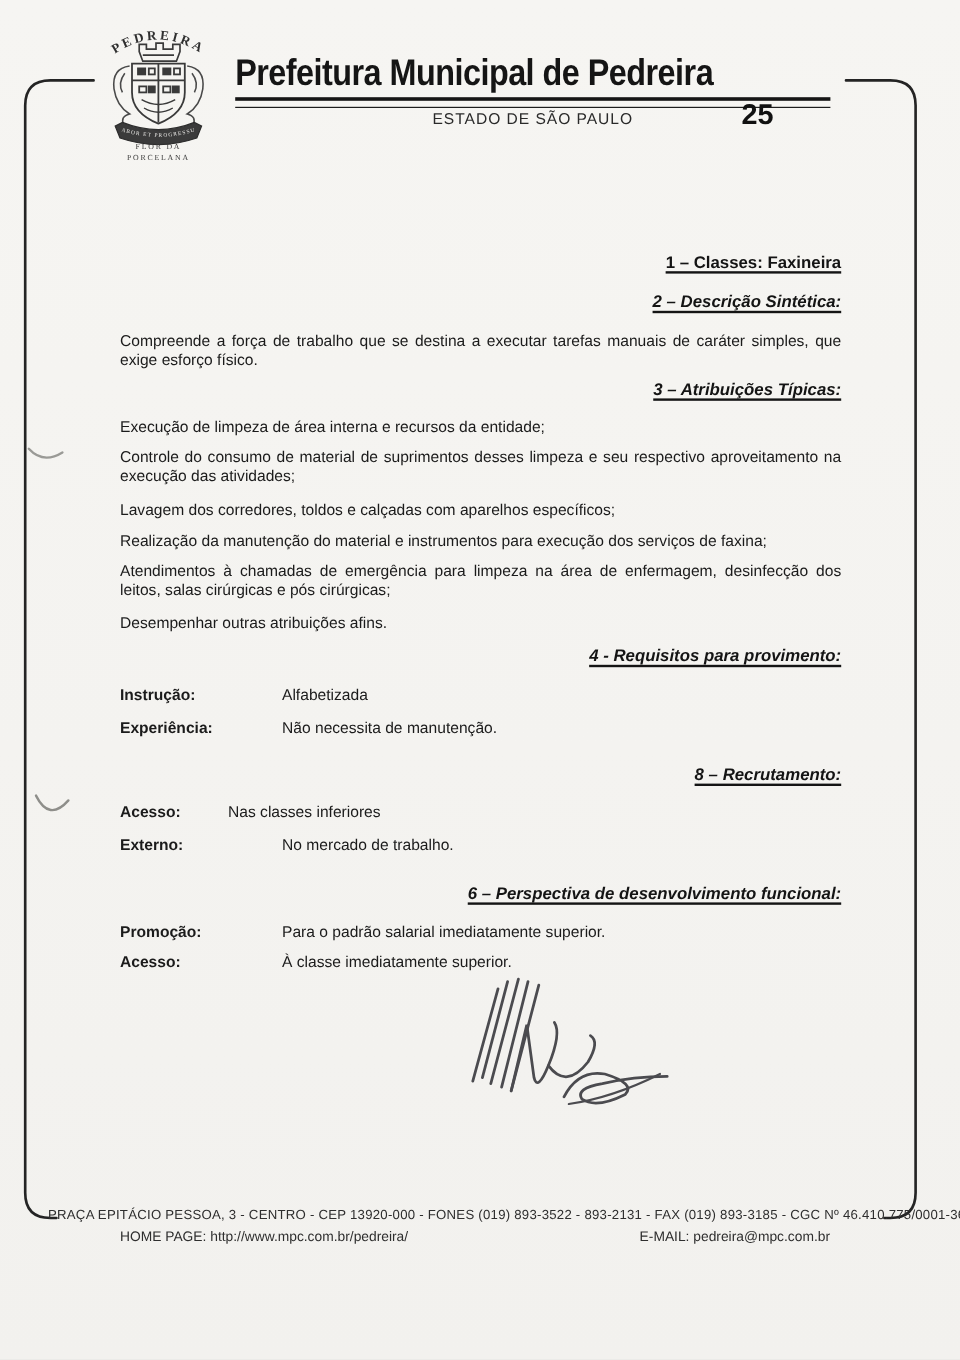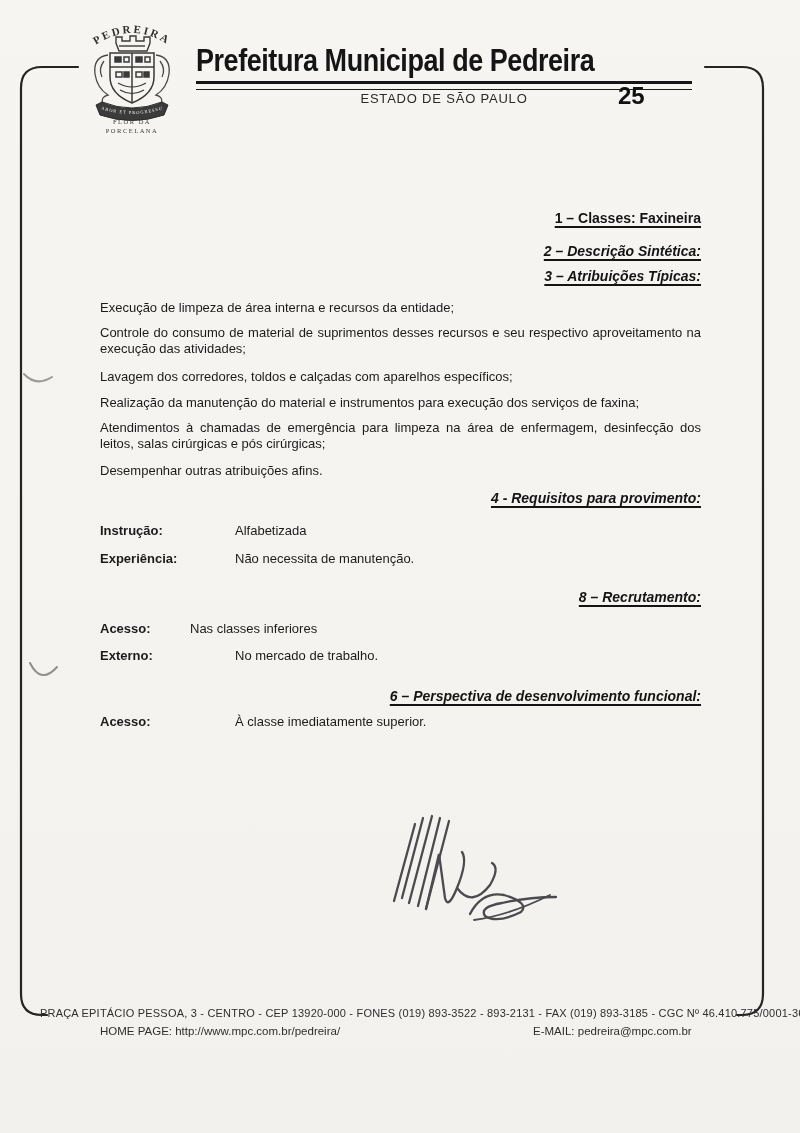--- a/index.html
+++ b/index.html
@@ -108,24 +108,25 @@
   <div class="hdr-title">Prefeitura Municipal de Pedreira</div>
   <div class="title-rule"></div>
   <div class="hdr-subtitle">ESTADO DE SÃO PAULO</div>
   <div class="page-number">25</div>
 
   <div class="body">
 
     <h2 style="margin-top:5px"><span>1 – Classes:  Faxineira</span></h2>
 
     <h2 class="it" style="margin-top:16px"><span>2 – Descrição Sintética:</span></h2>
+    <p class="just" style="margin-top:16px">Compreende a força de trabalho que se destina a executar tarefas manuais de caráter simples, que exige esforço físico.</p>
 
     <h2 class="it" style="margin-top:8px"><span>3 – Atribuições Típicas:</span></h2>
     <p style="margin-top:15px">Execução de limpeza de área interna e recursos da entidade;</p>
-    <p class="just" style="margin-top:9px">Controle do consumo de material de suprimentos desses recursos e seu respectivo aproveitamento na execução das atividades;</p>
+    <p class="just" style="margin-top:9px">Controle do consumo de material de suprimentos desses limpeza e seu respectivo aproveitamento na execução das atividades;</p>
     <p style="margin-top:12px">Lavagem dos corredores, toldos e calçadas com aparelhos específicos;</p>
     <p style="margin-top:10px">Realização da manutenção do material e instrumentos para execução dos serviços de faxina;</p>
     <p class="just" style="margin-top:9px">Atendimentos à chamadas de emergência para limpeza na área de enfermagem, desinfecção dos leitos, salas cirúrgicas e pós cirúrgicas;</p>
     <p style="margin-top:11px">Desempenhar outras atribuições afins.</p>
 
     <h2 class="it" style="margin-top:11px"><span>4 -  Requisitos para provimento:</span></h2>
     <div class="row" style="margin-top:16px">
       <span class="lbl">Instrução:</span>
       <span class="val">Alfabetizada</span>
     </div>
@@ -138,20 +139,24 @@
     <div class="row narrow" style="margin-top:15px">
       <span class="lbl">Acesso:</span>
       <span class="val">Nas classes inferiores</span>
     </div>
     <div class="row" style="margin-top:11px">
       <span class="lbl">Externo:</span>
       <span class="val">No mercado de trabalho.</span>
     </div>
 
     <h2 class="it" style="margin-top:24px"><span>6 – Perspectiva de desenvolvimento funcional:</span></h2>
+    <div class="row" style="margin-top:16px">
+      <span class="lbl">Promoção:</span>
+      <span class="val">Para o padrão salarial imediatamente superior.</span>
+    </div>
     <div class="row" style="margin-top:9px">
       <span class="lbl">Acesso:</span>
       <span class="val">À classe imediatamente superior.</span>
     </div>
   </div>
 
   <svg class="overlay" style="left:378px;top:806px" width="210" height="130" viewBox="0 0 210 130">
     <g fill="none" stroke="#34343a" stroke-width="2.3" stroke-linecap="round" opacity=".88">
       <path d="M37 18 L16 95"></path>
       <path d="M45 12 L24 92"></path>

